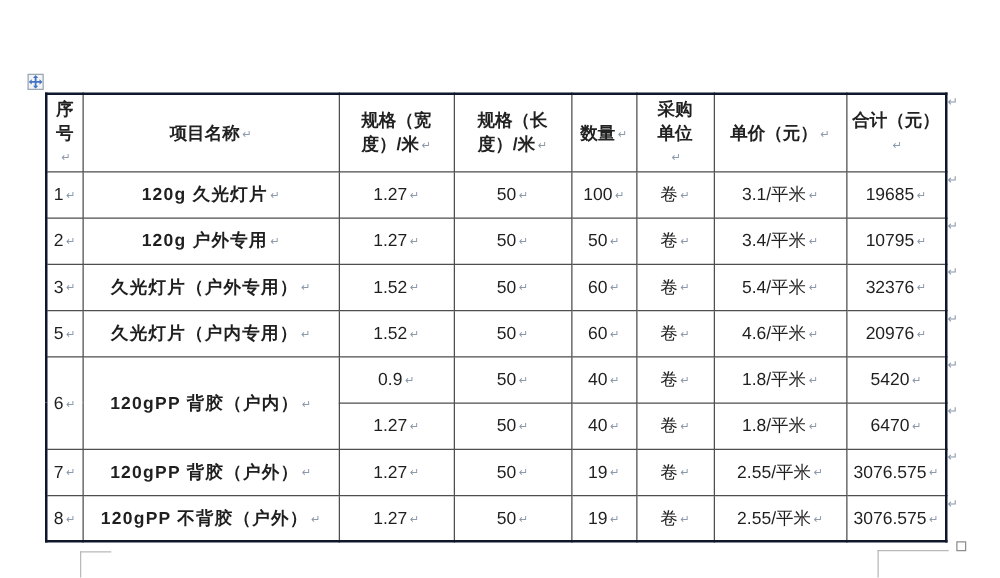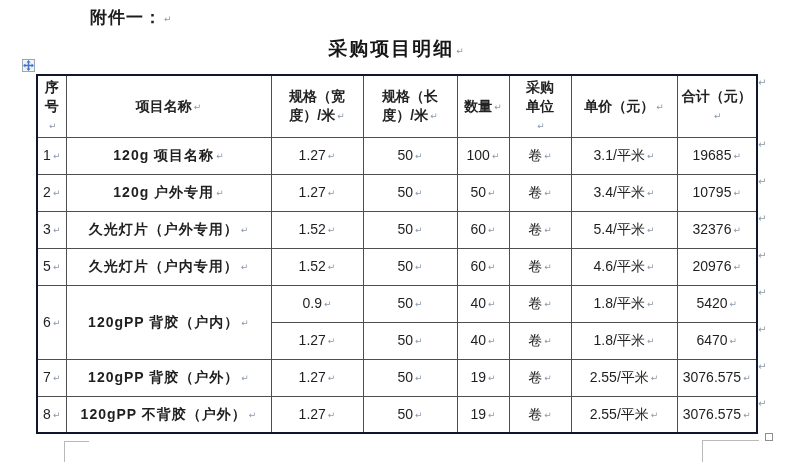--- a/index.html
+++ b/index.html
@@ -77,27 +77,21 @@
     position:absolute;border-top:1px solid #b9b9b9;border-left:1px solid #b9b9b9;
   }
   .corner-bl{left:64px;top:441px;width:24px;height:21px;}
   .corner-br{left:702px;top:440px;width:56px;height:22px;}
 </style>
 </head>
 <body>
 
 <div class="page">
 
-  <div class="attachment">
-    <span>附件一：</span><span class="cr">↵</span>
-  </div>
-
-  <div class="doc-title-wrap">
-    <span class="doc-title">采购项目明细</span><span class="cr">↵</span>
-  </div>
+
 
   <div class="move-handle">
     <svg width="11" height="11" viewBox="0 0 12 12">
       <path fill="#4472c4" d="M6 0 L8.3 2.6 H6.8 V5.2 H9.4 V3.7 L12 6 L9.4 8.3 V6.8 H6.8 V9.4 H8.3 L6 12 L3.7 9.4 H5.2 V6.8 H2.6 V8.3 L0 6 L2.6 3.7 V5.2 H5.2 V2.6 H3.7 Z"></path>
     </svg>
   </div>
 
   <table class="proc-table">
     <colgroup>
       <col style="width:29px">
@@ -116,21 +110,21 @@
       <th><span class="hwrap w-guige"><span>规格（宽度）/米</span><span class="cr">↵</span></span></th>
       <th><span class="hwrap w-guige"><span>规格（长度）/米</span><span class="cr">↵</span></span></th>
       <th><span>数量</span><span class="cr">↵</span></th>
       <th><span class="hwrap w-caigou"><span>采购单位</span><span class="cr">↵</span></span></th>
       <th><span>单价（元）</span><span class="cr">↵</span></th>
       <th><span>合计（元）</span><span class="cr">↵</span></th>
     </tr>
 
     <tr class="data">
       <td class="num"><span>1</span><span class="cr">↵</span></td>
-      <td class="name-cell"><span class="wavy"></span><span>120g 项目名称</span><span class="cr">↵</span></td>
+      <td class="name-cell"><span class="wavy"></span><span>120g 久光灯片</span><span class="cr">↵</span></td>
       <td class="num"><span>1.27</span><span class="cr">↵</span></td>
       <td class="num"><span>50</span><span class="cr">↵</span></td>
       <td class="num"><span>100</span><span class="cr">↵</span></td>
       <td class="unit-cell"><span>卷</span><span class="cr">↵</span></td>
       <td class="price-cell"><span>3.1/平米</span><span class="cr">↵</span></td>
       <td class="num"><span>19685</span><span class="cr">↵</span></td>
     </tr>
 
     <tr class="data">
       <td class="num"><span>2</span><span class="cr">↵</span></td>

